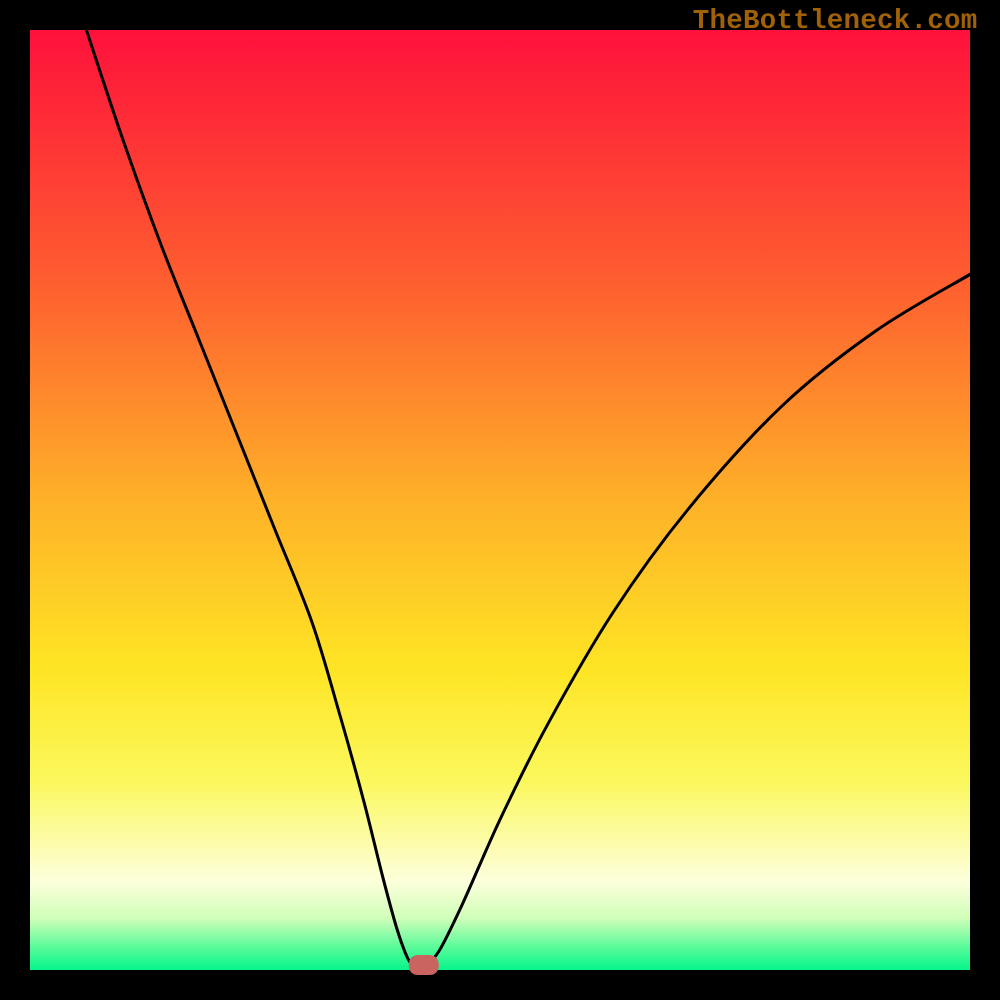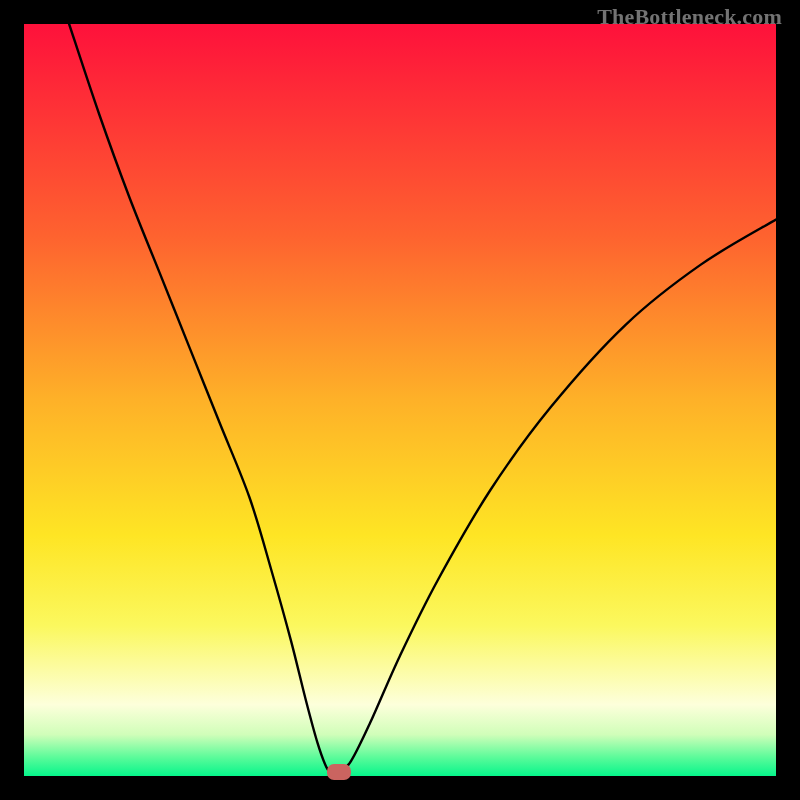--- a/index.html
+++ b/index.html
@@ -13,24 +13,24 @@
   .frame {
     position: relative;
     width: 800px;
     height: 800px;
     background: #000;
   }
   .watermark {
     position: absolute;
     top: 4px;
     right: 18px;
-    font-family: Liberation Serif, serif;
+    font-family: Liberation Mono, monospace;
     font-size: 22px;
     font-weight: 600;
-    color: #737373;
+    color: #a16207;
     letter-spacing: 0.2px;
   }
   svg.plot {
     position: absolute;
     top: 24px;
     left: 24px;
   }
   .marker {
     position: absolute;
     width: 24px;

